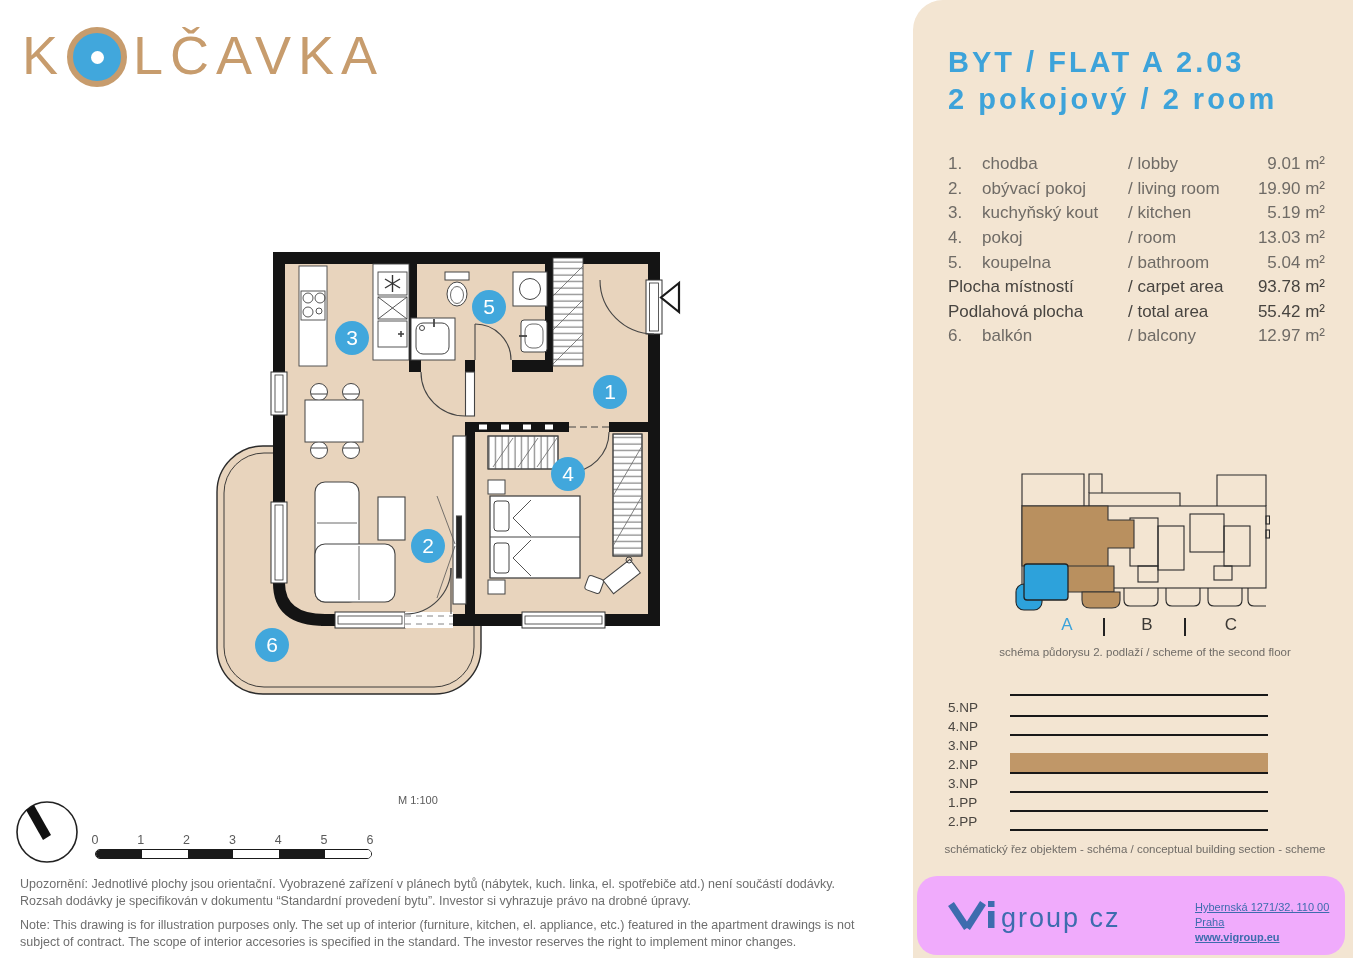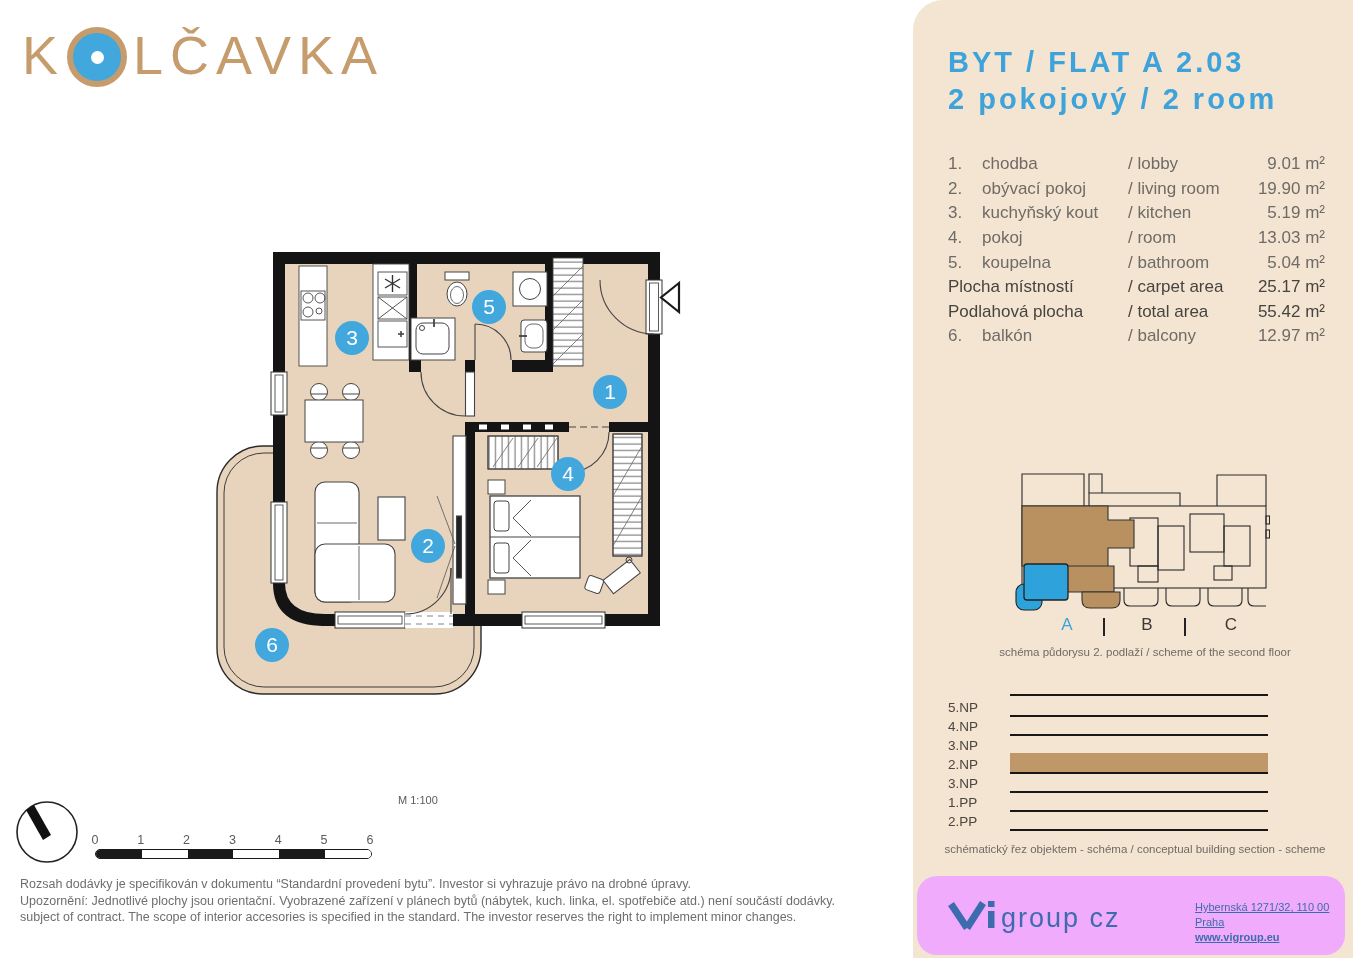--- a/index.html
+++ b/index.html
@@ -270,22 +270,23 @@
         <div class="seg-w"></div>
         <div class="seg-b"></div>
       <div class="seg-w"></div>
         <div class="seg-b"></div>
         <div class="seg-w"></div>
     </div>
   </div>
   <div id="scale-label" class="abs">M 1:100</div>
 
   <div id="notes" class="abs">
+    <div>Upozornění: Jednotlivé plochy jsou orientační. Vyobrazené zařízení v plánech bytů (nábytek, kuch. linka, el. spotřebiče atd.) není součástí dodávky.</div>
     <div>Rozsah dodávky je specifikován v dokumentu “Standardní provedení bytu”. Investor si vyhrazuje právo na drobné úpravy.</div>
-    <div>Upozornění: Jednotlivé plochy jsou orientační. Vyobrazené zařízení v plánech bytů (nábytek, kuch. linka, el. spotřebiče atd.) není součástí dodávky.</div>
+    <div class="para2">Note: This drawing is for illustration purposes only. The set up of interior (furniture, kitchen, el. appliance, etc.) featured in the apartment drawings is not</div>
     <div>subject of contract. The scope of interior accesories is specified in the standard. The investor reserves the right to implement minor changes.</div>
   </div>
 
   <div id="panel" class="abs"></div>
 
   <div id="flat-title" class="abs">
     <div>BYT / FLAT A 2.03</div>
     <div>2 pokojový / 2 room</div>
   </div>
 
@@ -316,21 +317,21 @@
       </div>
     <div class="rrow">
         <span class="num">5.</span>
         <span class="cz">koupelna</span>
         <span class="en">/ bathroom</span>
         <span class="area">5.04 m²</span>
       </div>
     <div class="rrow bold">
         <span class="cz">Plocha místností</span>
         <span class="en">/ carpet area</span>
-        <span class="area">25.17 m²</span>
+        <span class="area">93.78 m²</span>
       </div>
     <div class="rrow bold">
         <span class="cz">Podlahová plocha</span>
         <span class="en">/ total area</span>
         <span class="area">55.42 m²</span>
       </div>
     <div class="rrow">
         <span class="num">6.</span>
         <span class="cz">balkón</span>
         <span class="en">/ balcony</span>

